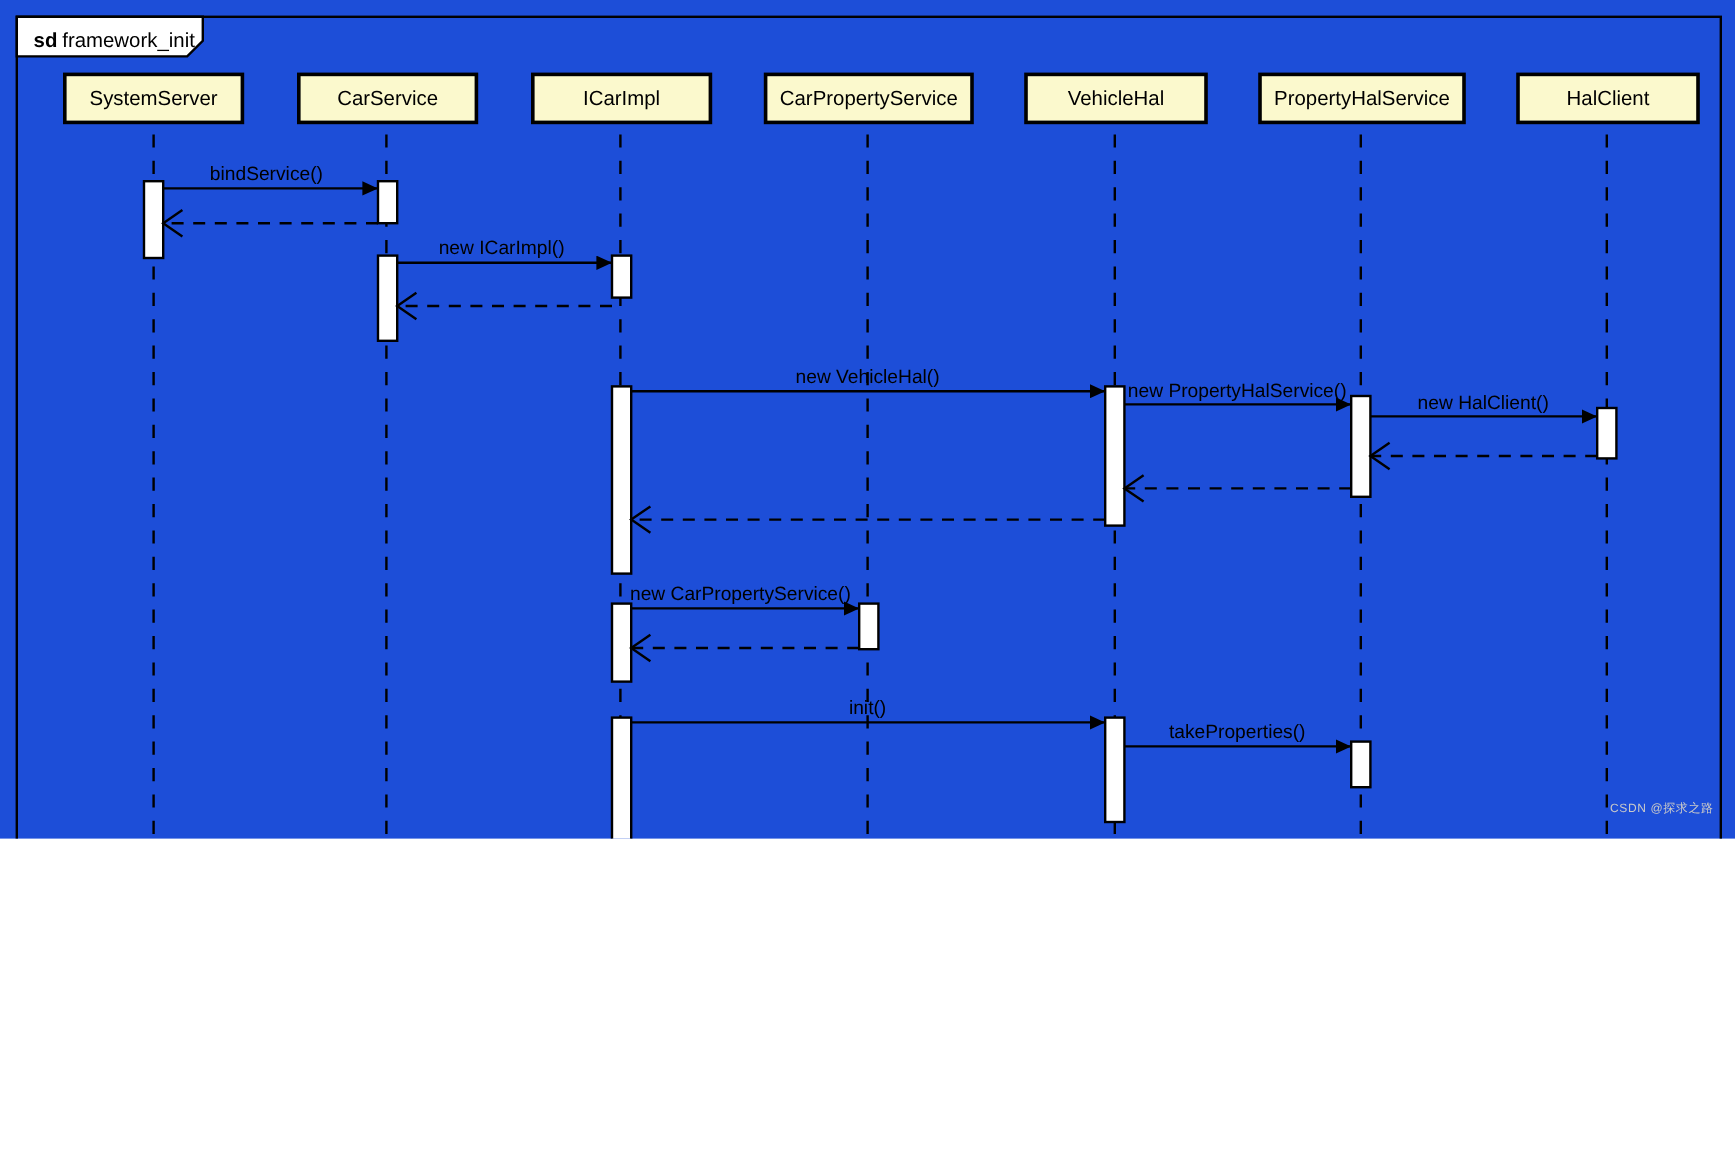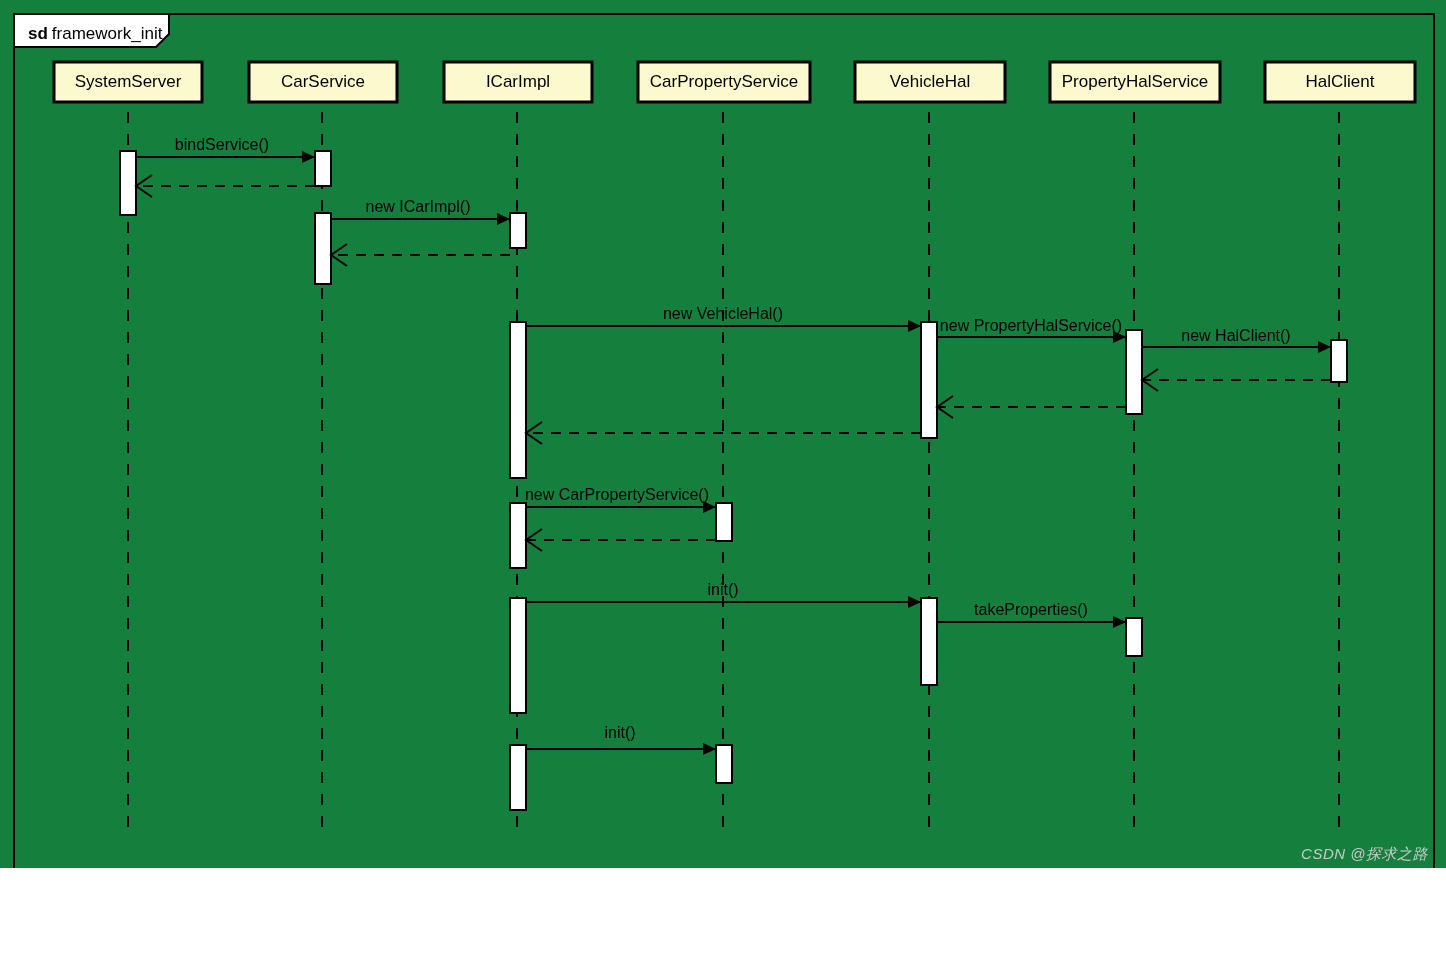--- a/index.html
+++ b/index.html
@@ -6,22 +6,22 @@
     margin: 0;
     padding: 0;
     background: #ffffff;
   }
   body {
     font-family: "Liberation Sans", "DejaVu Sans", sans-serif;
   }
   #canvas {
     position: relative;
     width: 1446px;
-    height: 868px;
-    background: #15803d;
+    height: 699px;
+    background: #1d4ed8;
     overflow: hidden;
   }
   svg.diagram {
     position: absolute;
     left: 0;
     top: 0;
     width: 1446px;
     height: 966px;
   }
   .frame-rect {
@@ -83,28 +83,27 @@
     text-anchor: middle;
   }
   .open-arrow {
     stroke: #000000;
     stroke-width: 2;
     fill: none;
   }
   .watermark {
     position: absolute;
     right: 18px;
-    bottom: 4px;
-    font-family: "Liberation Sans", "DejaVu Sans", sans-serif;
-    font-size: 15px;
+    bottom: 18px;
+    font-family: "Liberation Sans", "DejaVu Sans", sans-serif;
+    font-size: 10px;
     color: #c9c9c9;
     white-space: nowrap;
     letter-spacing: 0.5px;
     user-select: none;
-    font-style: italic;
   }
 </style>
 </head>
 <body>
 
 <div id="canvas">
 
   <svg class="diagram" id="svg-root" viewBox="0 0 1446 966">
     <defs>
       <marker id="solid-arrow" markerWidth="14" markerHeight="12" refX="13" refY="6" orient="auto" markerUnits="userSpaceOnUse">

